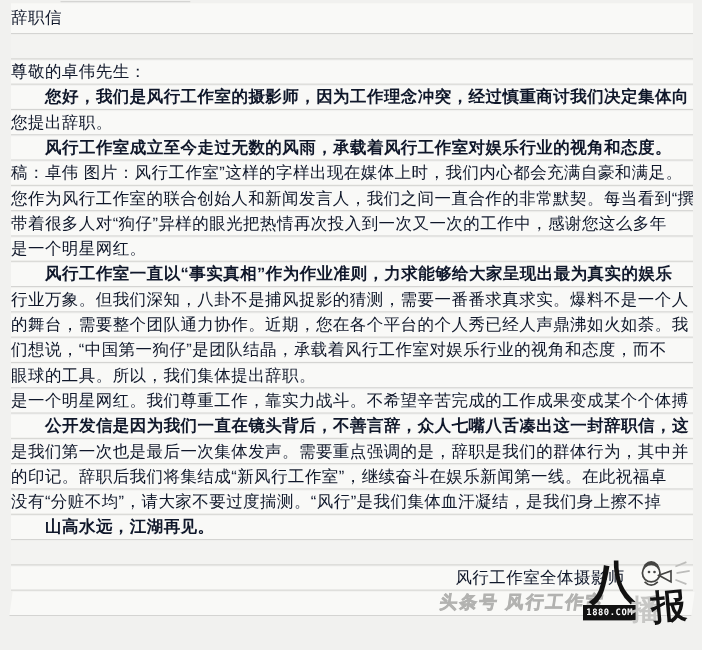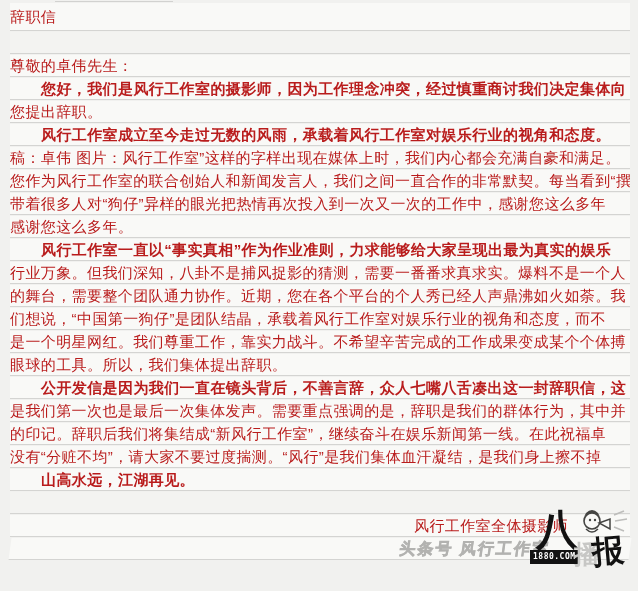--- a/index.html
+++ b/index.html
@@ -21,21 +21,21 @@
   }
   .rows { padding: 3px 8px 0 10px; }
   .row {
     position: relative;
     height: 21px; line-height: 21px;
     margin-bottom: 1px;
     border-bottom: 1px solid #d4d4d2;
     background: #f9f9f7;
     font-size: 15px;
     letter-spacing: 0.4px;
-    color: #b91c1c;
+    color: #0f172a;
     white-space: nowrap; overflow: hidden;
   }
   .row.title {
     height: 27px; line-height: 27px;
     font-size: 15px;
   }
   .row.empty { background: #f3f3f1; }
   .row.indent span { padding-left: 31px; display: inline-block; font-weight: bold; }
   .row.right { text-align: right; padding-right: 62px; }
   .row.faint {
@@ -89,27 +89,27 @@
   <div class="rows">
       <div class="row title"><span>辞职信</span></div>
       <div class="row empty"><span></span></div>
       <div class="row"><span>尊敬的卓伟先生：</span></div>
       <div class="row indent"><span>您好，我们是风行工作室的摄影师，因为工作理念冲突，经过慎重商讨我们决定集体向</span></div>
       <div class="row"><span>您提出辞职。</span></div>
       <div class="row indent"><span>风行工作室成立至今走过无数的风雨，承载着风行工作室对娱乐行业的视角和态度。</span></div>
       <div class="row"><span>稿：卓伟 图片：风行工作室”这样的字样出现在媒体上时，我们内心都会充满自豪和满足。</span></div>
       <div class="row"><span>您作为风行工作室的联合创始人和新闻发言人，我们之间一直合作的非常默契。每当看到“撰</span></div>
       <div class="row"><span>带着很多人对“狗仔”异样的眼光把热情再次投入到一次又一次的工作中，感谢您这么多年</span></div>
-      <div class="row"><span>感谢您这么多年。</span></div>
+      <div class="row"><span>是一个明星网红。</span></div>
       <div class="row indent"><span>风行工作室一直以“事实真相”作为作业准则，力求能够给大家呈现出最为真实的娱乐</span></div>
       <div class="row"><span>行业万象。但我们深知，八卦不是捕风捉影的猜测，需要一番番求真求实。爆料不是一个人</span></div>
       <div class="row"><span>的舞台，需要整个团队通力协作。近期，您在各个平台的个人秀已经人声鼎沸如火如荼。我</span></div>
       <div class="row"><span>们想说，“中国第一狗仔”是团队结晶，承载着风行工作室对娱乐行业的视角和态度，而不</span></div>
+      <div class="row"><span>眼球的工具。所以，我们集体提出辞职。</span></div>
       <div class="row"><span>是一个明星网红。我们尊重工作，靠实力战斗。不希望辛苦完成的工作成果变成某个个体搏</span></div>
-      <div class="row"><span>眼球的工具。所以，我们集体提出辞职。</span></div>
       <div class="row indent"><span>公开发信是因为我们一直在镜头背后，不善言辞，众人七嘴八舌凑出这一封辞职信，这</span></div>
       <div class="row"><span>是我们第一次也是最后一次集体发声。需要重点强调的是，辞职是我们的群体行为，其中并</span></div>
       <div class="row"><span>的印记。辞职后我们将集结成“新风行工作室”，继续奋斗在娱乐新闻第一线。在此祝福卓</span></div>
       <div class="row"><span>没有“分赃不均”，请大家不要过度揣测。“风行”是我们集体血汗凝结，是我们身上擦不掉</span></div>
       <div class="row indent"><span>山高水远，江湖再见。</span></div>
       <div class="row empty"><span></span></div>
       <div class="row right"><span>风行工作室全体摄影师</span></div>
       <div class="row faint"><span>头条号 风行工作室</span></div>
     </div>
 

